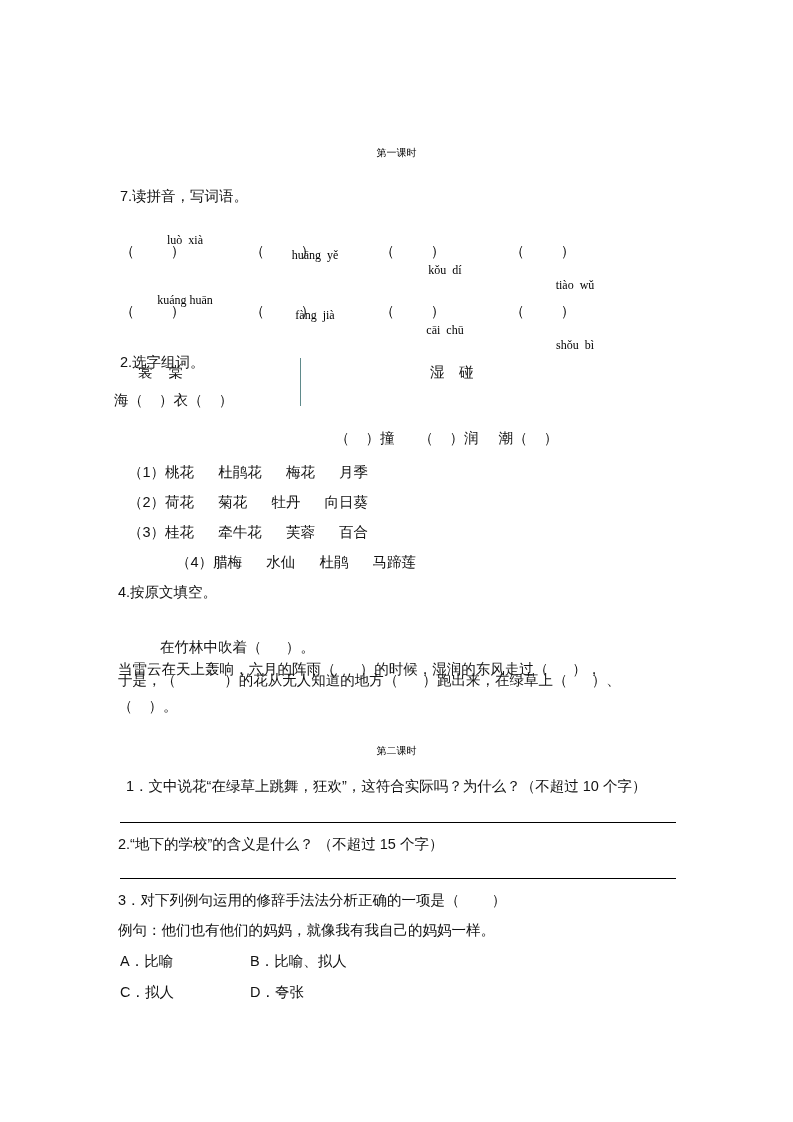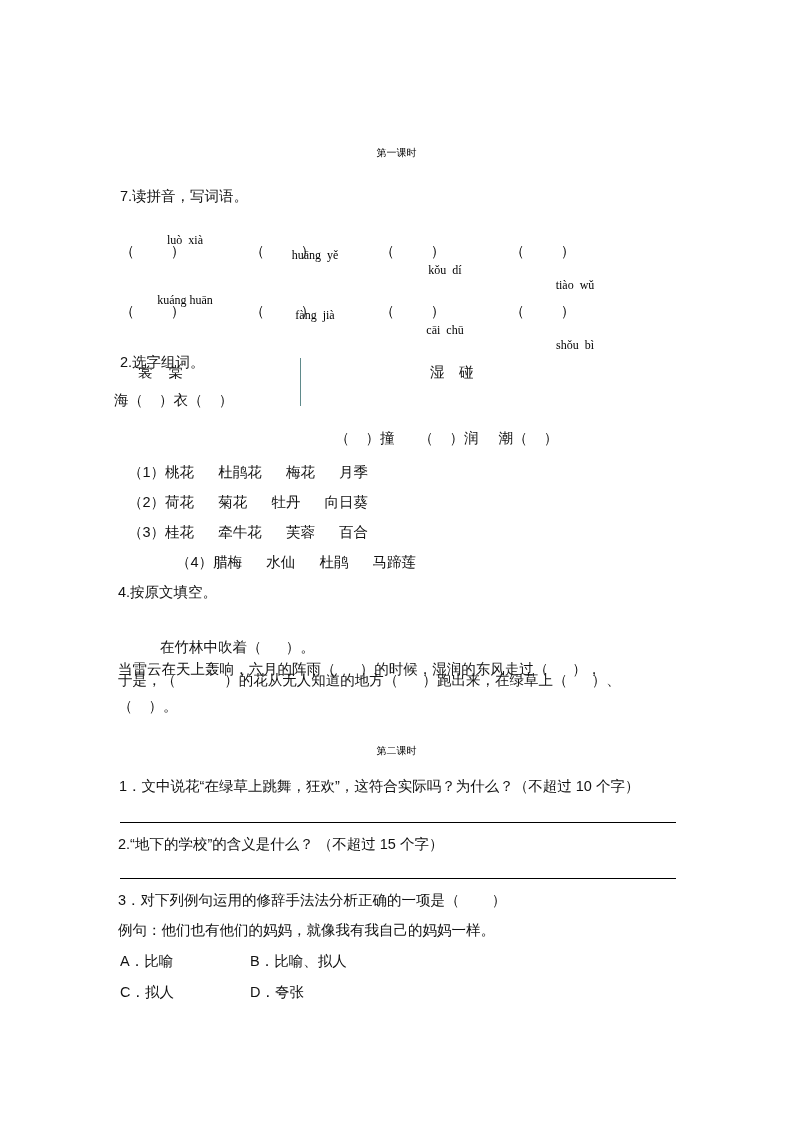--- a/index.html
+++ b/index.html
@@ -163,21 +163,21 @@
   <div class="tline" style="left:118px; top:582px;">4.按原文填空。</div>
 
   <div class="tline" style="left:118px; top:611px;margin-top:48px;">当雷云在天上轰响，六月的阵雨（      ）的时候，湿润的东风走过（      ），</div>
   <div class="tline" style="left:118px; top:637px;margin-left:42px;">在竹林中吹着（      ）。</div>
 
   <div class="tline" style="left:118px; top:670px;">于是，（            ）的花从无人知道的地方（      ）跑出来，在绿草上（      ）、</div>
   <div class="tline" style="left:118px; top:696px;">（    ）。</div>
 
   <div class="lesson-head" id="lesson2">第二课时</div>
 
-  <div class="tline" style="left:119px; top:776px;">1．文中说花“在绿草上跳舞，狂欢”，这符合实际吗？为什么？（不超过 10 个字）</div>
+  <div class="tline" style="left:126px; top:776px;">1．文中说花“在绿草上跳舞，狂欢”，这符合实际吗？为什么？（不超过 10 个字）</div>
 
   <div class="answer-rule" style="top:822px;"></div>
 
   <div class="tline" style="left:118px; top:834px;">2.“地下的学校”的含义是什么？ （不超过 15 个字）</div>
 
   <div class="answer-rule" style="top:878px;"></div>
 
   <div class="tline" style="left:118px; top:890px;">3．对下列例句运用的修辞手法法分析正确的一项是（        ）</div>
   <div class="tline" style="left:118px; top:920px;">例句：他们也有他们的妈妈，就像我有我自己的妈妈一样。</div>
 

